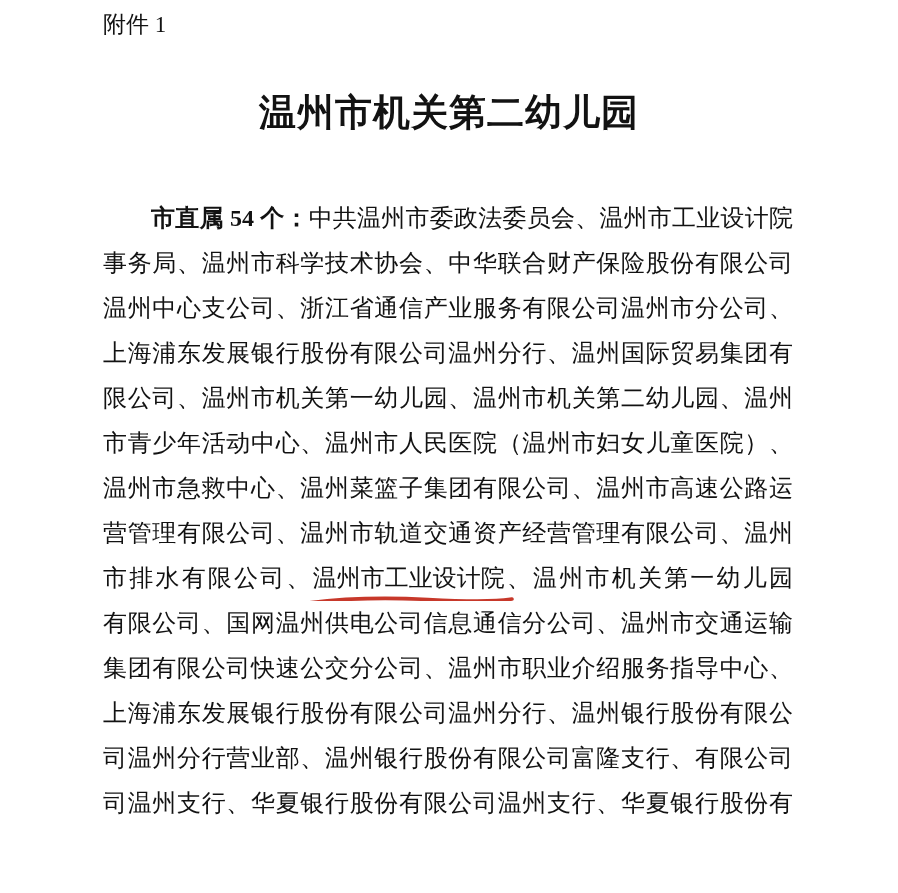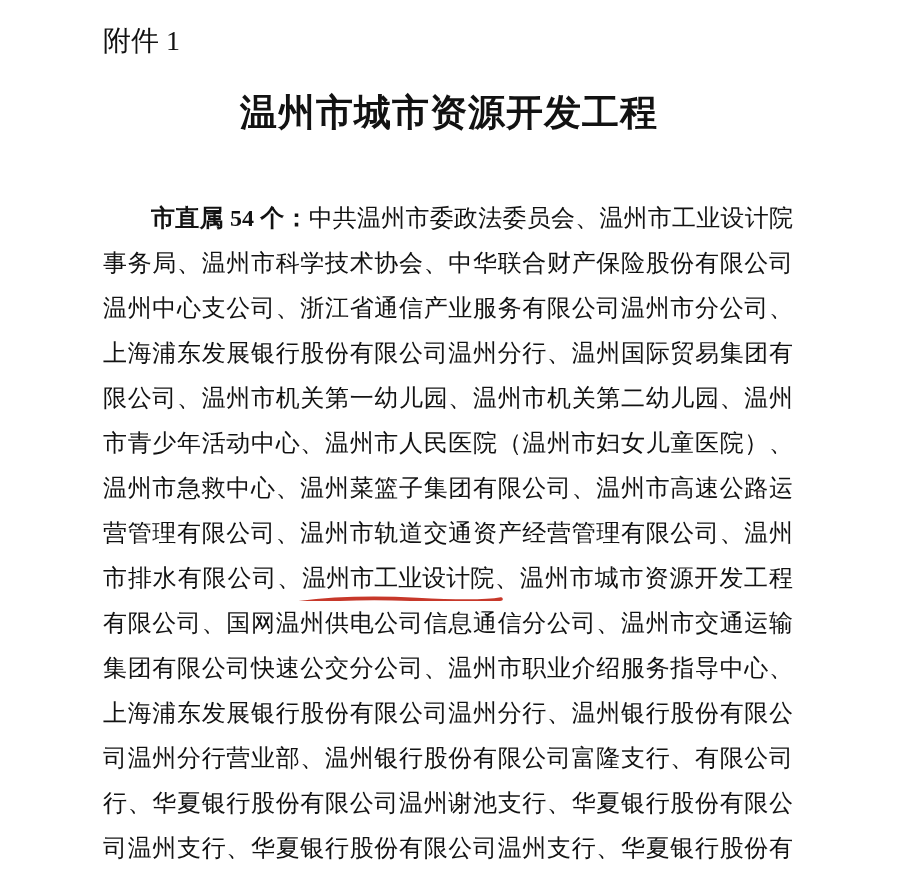--- a/index.html
+++ b/index.html
@@ -8,22 +8,22 @@
     width: 898px;
     height: 893px;
     background: #ffffff;
     overflow: hidden;
     font-family: "Liberation Serif", "DejaVu Serif", serif;
     color: #121212;
   }
   .attachment-label {
     position: absolute;
     left: 103px;
-    top: 26px;
-    font-size: 28px;
+    top: 10px;
+    font-size: 23px;
     line-height: 30px;
     white-space: pre;
   }
   .doc-title {
     position: absolute;
     left: 0;
     top: 90px;
     width: 898px;
     text-align: center;
     font-size: 37px;
@@ -62,44 +62,43 @@
     pointer-events: none;
   }
 </style>
 </head>
 <body>
 
 <div class="doc">
 
   <div class="attachment-label">附件 1</div>
 
-  <h1 class="doc-title">温州市城市资源开发工程</h1>
+  <h1 class="doc-title">温州市机关第二幼儿园</h1>
 
   <div class="body-block">
 
     <div class="line first">
       <span class="lead-bold">市直属 54 个：</span><span>中共温州市委政法委员会、温州市工业设计院</span>
     </div>
 
     <div class="line">事务局、温州市科学技术协会、中华联合财产保险股份有限公司</div>
     <div class="line">温州中心支公司、浙江省通信产业服务有限公司温州市分公司、</div>
     <div class="line">上海浦东发展银行股份有限公司温州分行、温州国际贸易集团有</div>
     <div class="line">限公司、温州市机关第一幼儿园、温州市机关第二幼儿园、温州</div>
     <div class="line">市青少年活动中心、温州市人民医院（温州市妇女儿童医院）、</div>
     <div class="line">温州市急救中心、温州菜篮子集团有限公司、温州市高速公路运</div>
     <div class="line">营管理有限公司、温州市轨道交通资产经营管理有限公司、温州</div>
 
     <div class="line">
       <span>市排水有限公司、</span><span class="underlined-org"><span>温州市工业设计院</span><svg class="underline-svg" viewBox="0 0 208 14" preserveAspectRatio="none">
             <path d="M2 9 C 40 4, 82 3.5, 122 5.5 C 160 7.5, 192 7.5, 206 5" fill="none" stroke-width="3.6" stroke-linecap="round" stroke="#c7382a"></path>
-          </svg></span><span>、温州市城市资源开发工程</span>
+          </svg></span><span>、温州市机关第一幼儿园</span>
     </div>
 
     <div class="line">有限公司、国网温州供电公司信息通信分公司、温州市交通运输</div>
     <div class="line">集团有限公司快速公交分公司、温州市职业介绍服务指导中心、</div>
     <div class="line">上海浦东发展银行股份有限公司温州分行、温州银行股份有限公</div>
     <div class="line">司温州分行营业部、温州银行股份有限公司富隆支行、有限公司</div>
-    <div class="line">行、华夏银行股份有限公司温州谢池支行、华夏银行股份有限公</div>
 
     <div class="line">司温州支行、华夏银行股份有限公司温州支行、华夏银行股份有</div>
 
   </div>
 </div>
 
 </body></html>

